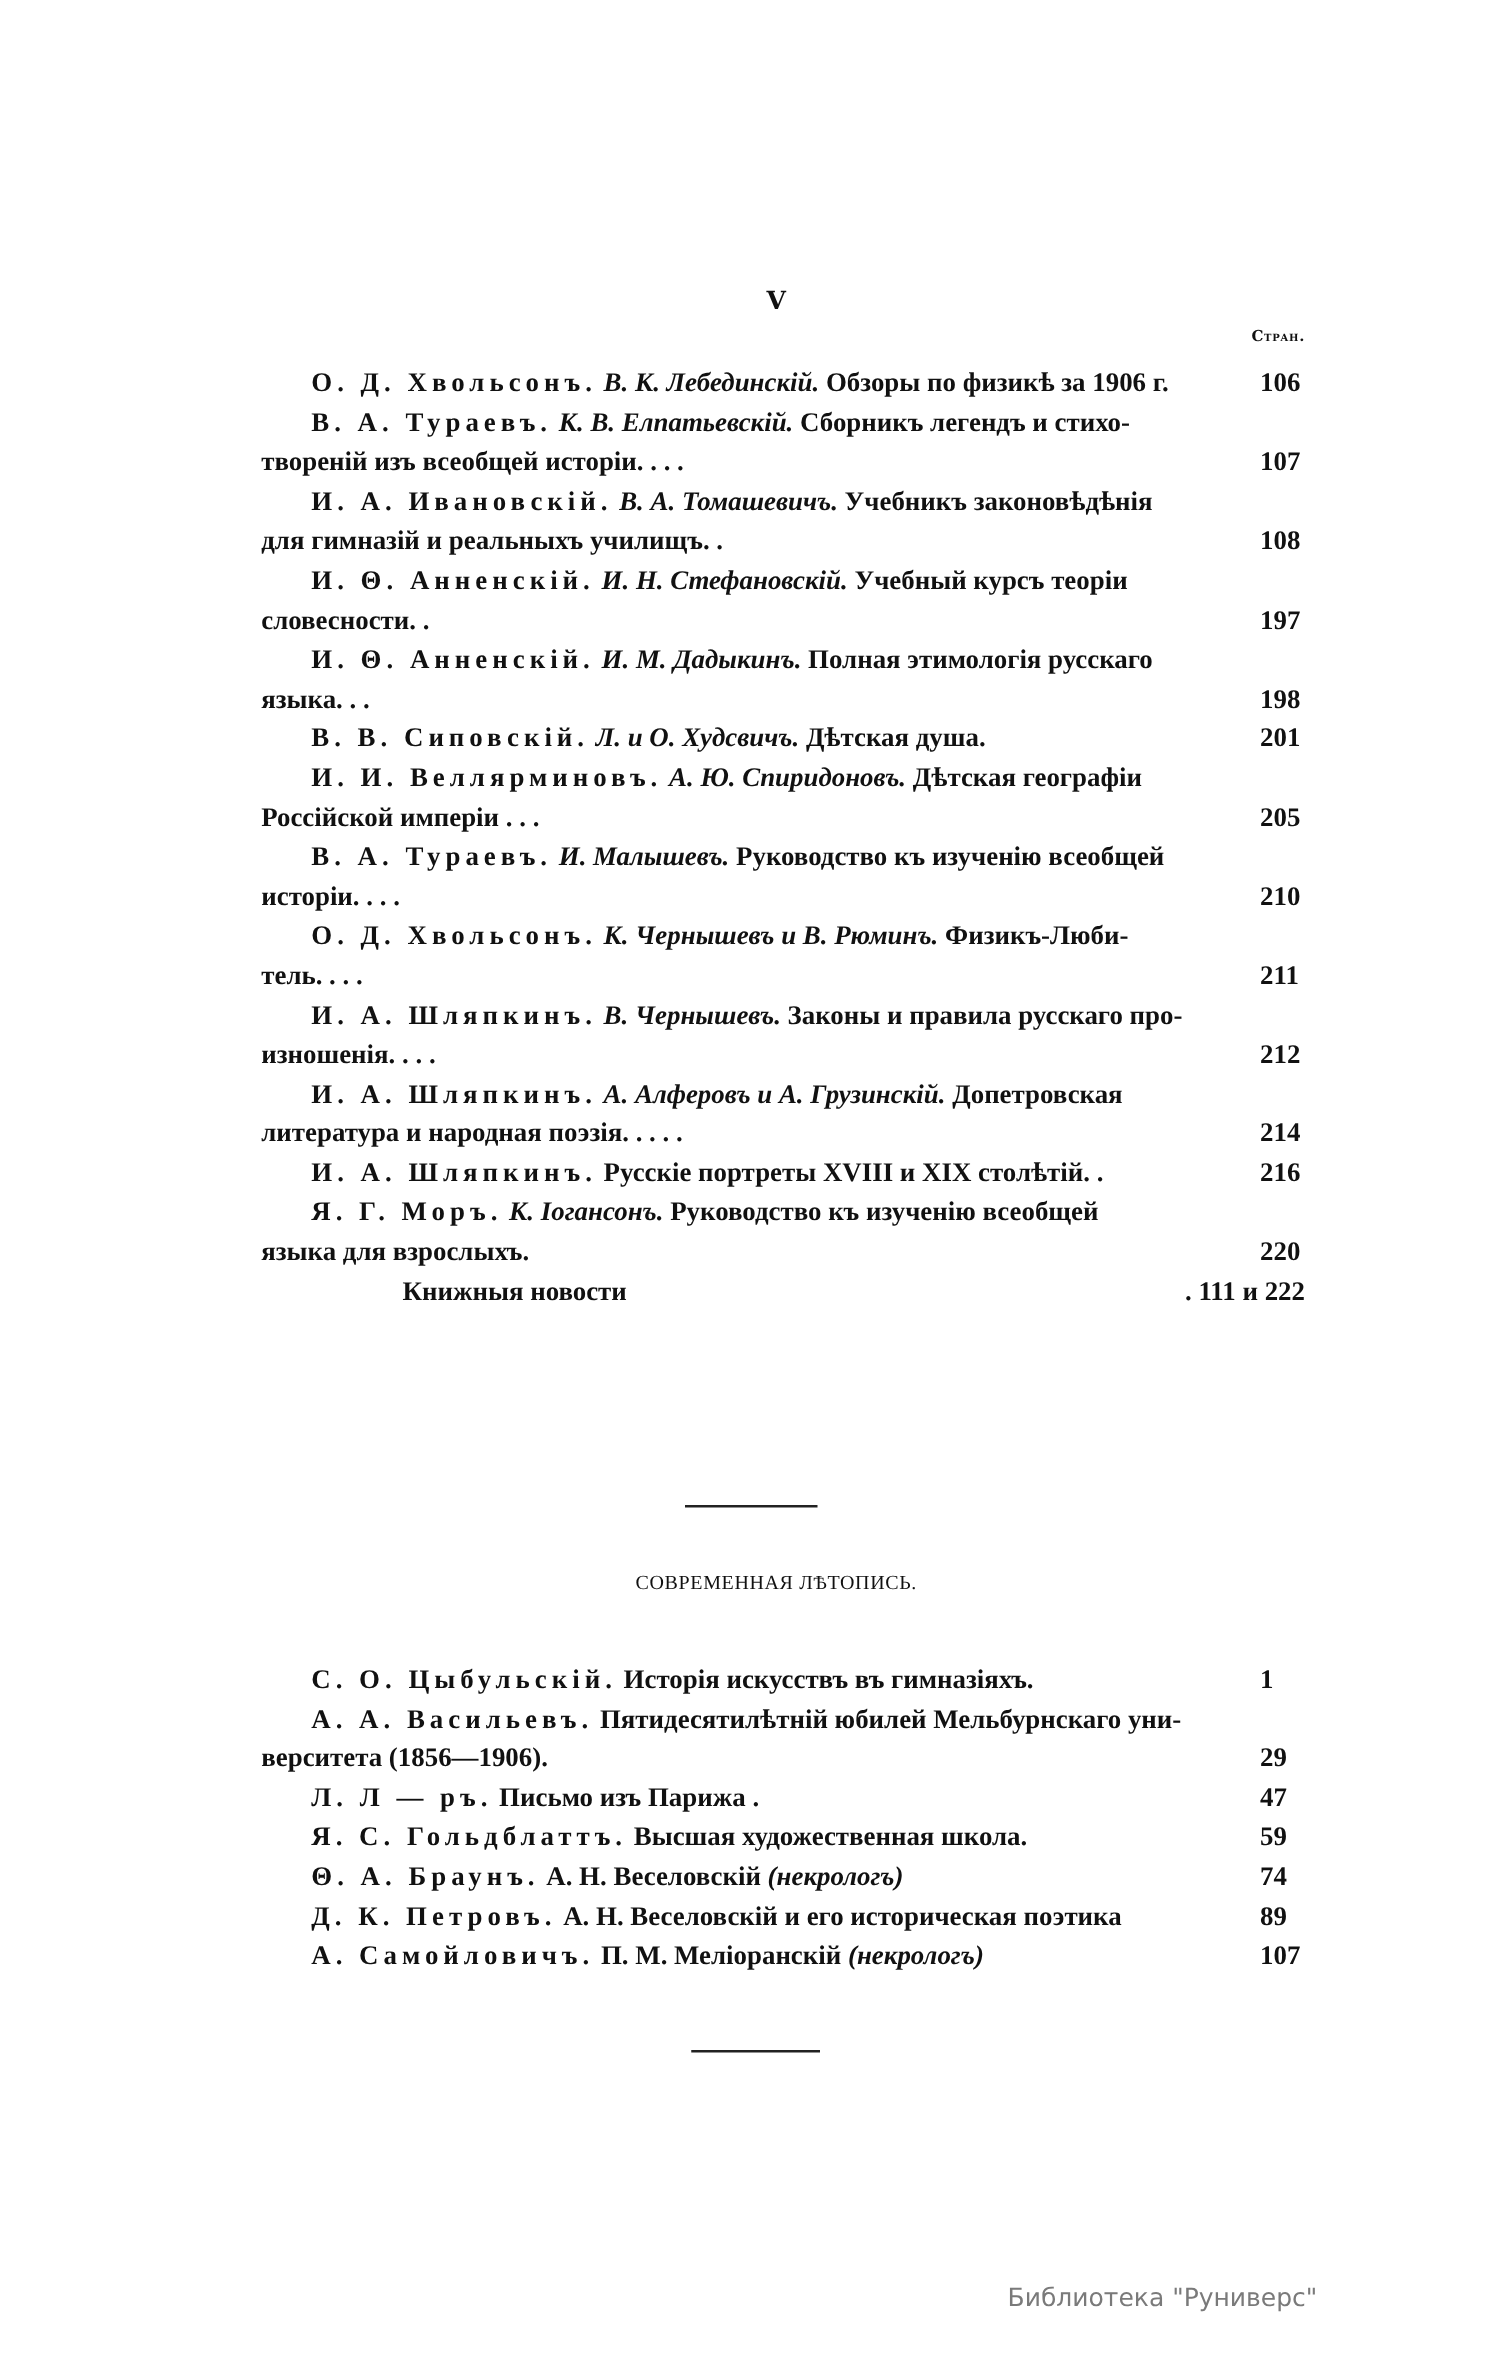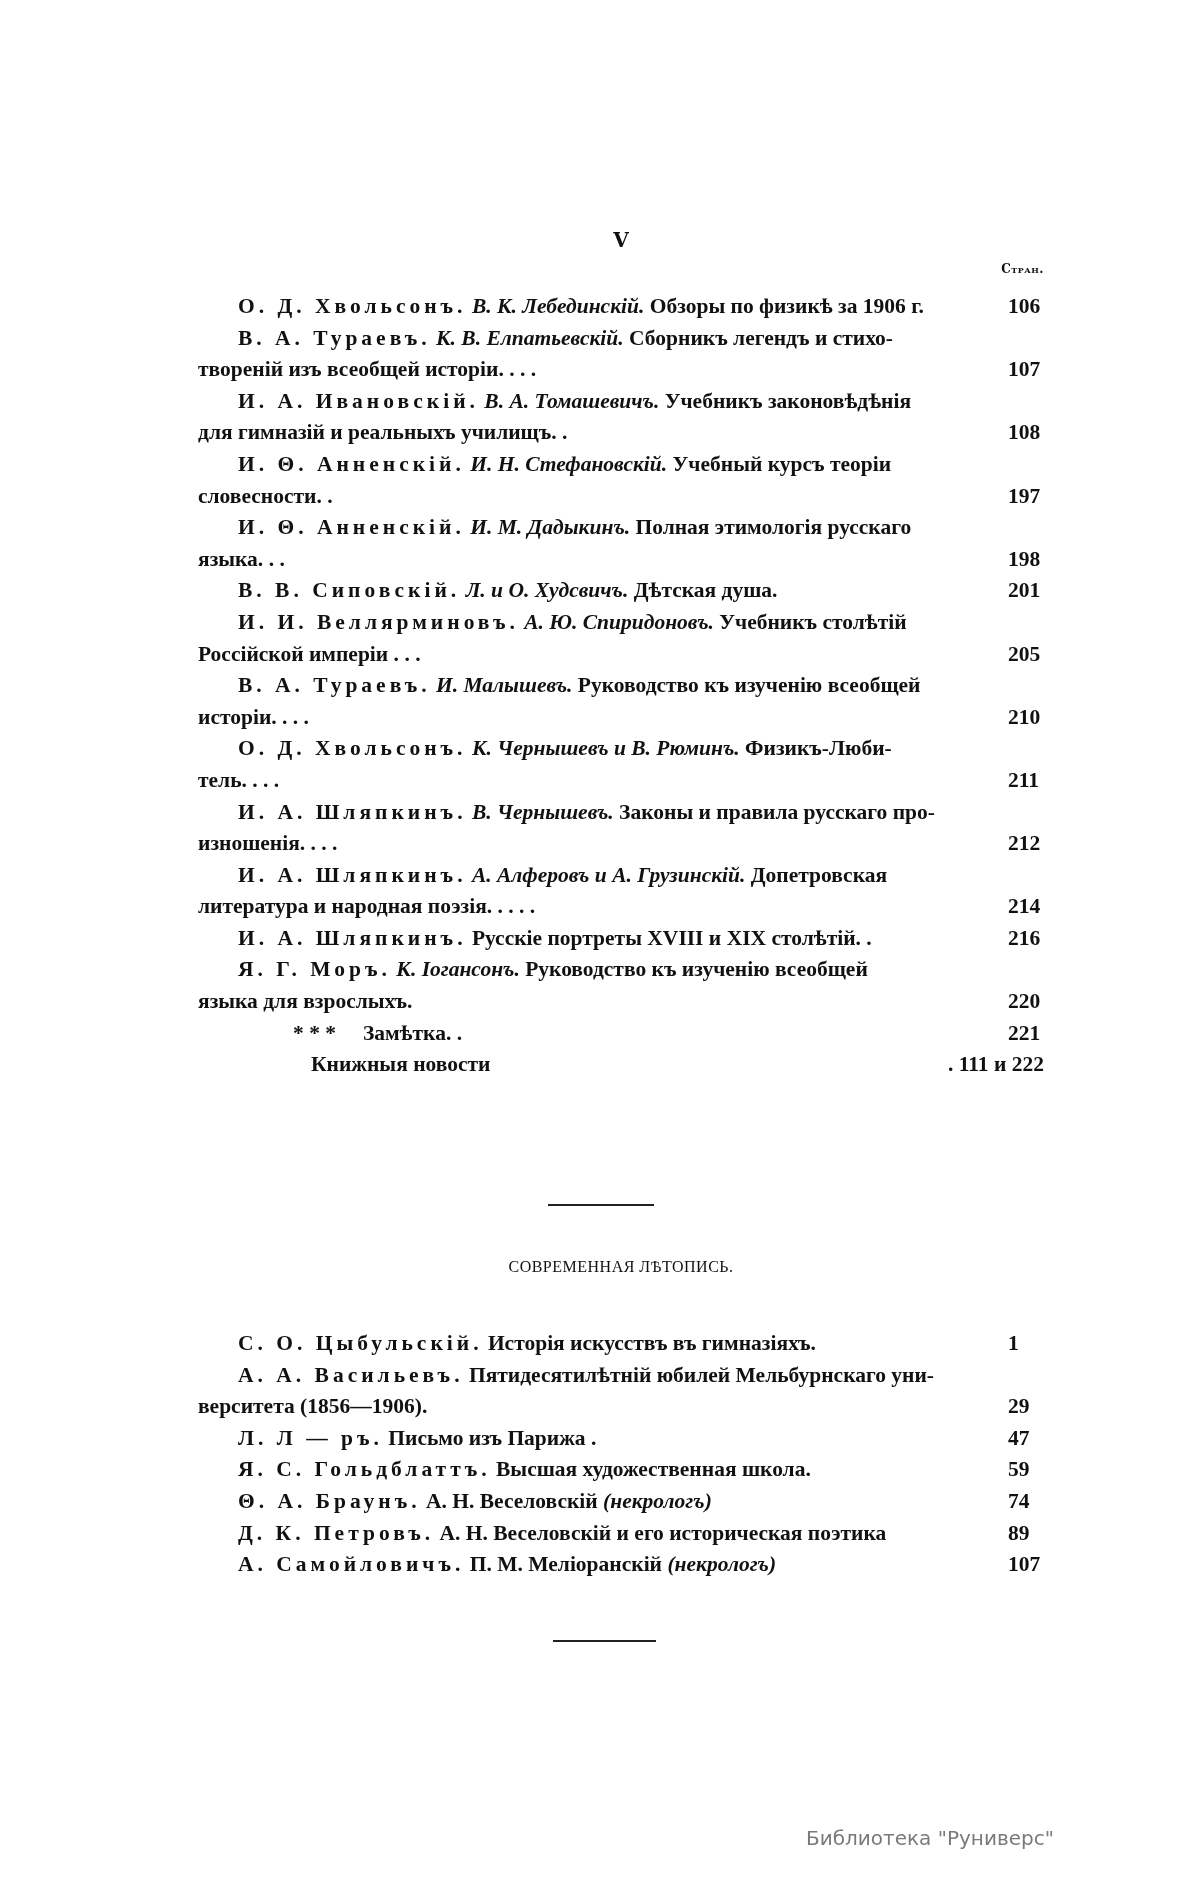--- a/index.html
+++ b/index.html
@@ -6,21 +6,21 @@
   body { width: 1200px; height: 1885px; position: relative; overflow: hidden;
          font-family: "DejaVu Serif", "Liberation Serif", serif; color: #111; }
   .page { position: absolute; left: 198px; top: 0; width: 846px; }
   .roman { position: absolute; top: 228px; left: 0; width: 846px; text-align: center;
            font-size: 20px; font-weight: bold; }
   .col-head { position: absolute; top: 262px; right: 0; font-size: 12px; font-weight: bold;
               font-variant: small-caps; letter-spacing: 0.5px; }
   .toc { position: absolute; left: 0; width: 846px; }
   .toc1 { top: 291px; }
   .entry { position: relative; font-size: 21.5px; line-height: 31.6px; font-weight: bold;
-           font-family: "Liberation Serif", serif; }
+           font-family: "Liberation Serif", serif; margin-left: 11px; }
   .line { display: flex; justify-content: space-between; align-items: baseline; }
   .line .txt { white-space: nowrap; overflow: visible; }
   .first .txt { padding-left: 40px; }
   .page-num { min-width: 36px; white-space: nowrap; }
   .author { letter-spacing: 4px; }
   .reviewed { font-style: italic; font-weight: bold; }
   .dots { letter-spacing: 0; }
   .special .txt { padding-left: 95px; }
   .news .txt { padding-left: 113px; }
   .rule { position: absolute; height: 2px; background: #222; }
@@ -91,21 +91,21 @@
     <div class="entry">
       <div class="line first">
           <span class="txt"><span class="author">В. В. Сиповскій.</span> <span class="reviewed">Л. и О. Худсвичъ.</span> <span>Дѣтская душа.</span></span>
           <span class="page-num">201</span>
         </div>
     </div>
 
 
     <div class="entry">
       <div class="line first">
-          <span class="txt"><span class="author">И. И. Веллярминовъ.</span> <span class="reviewed">А. Ю. Спиридоновъ.</span> <span>Учебникъ столѣтій</span></span>
+          <span class="txt"><span class="author">И. И. Веллярминовъ.</span> <span class="reviewed">А. Ю. Спиридоновъ.</span> <span>Дѣтская географіи</span></span>
         </div>
       <div class="line">
           <span class="txt"><span>Россійской имперіи .</span> <span class="dots">. .</span></span>
           <span class="page-num">205</span>
         </div>
     </div>
 
     <div class="entry">
       <div class="line first">
           <span class="txt"><span class="author">В. А. Тураевъ.</span> <span class="reviewed">И. Малышевъ.</span> <span>Руководство къ изученію всеобщей</span></span>
@@ -156,26 +156,20 @@
     <div class="entry">
       <div class="line first">
           <span class="txt"><span class="author">Я. Г. Моръ.</span> <span class="reviewed">К. Іогансонъ.</span> <span>Руководство къ изученію всеобщей</span></span>
         </div>
       <div class="line">
           <span class="txt"><span>языка для взрослыхъ.</span></span>
           <span class="page-num">220</span>
         </div>
     </div>
 
-    <div class="entry special">
-      <div class="line">
-          <span class="txt"><span>* * *</span>&nbsp;&nbsp;&nbsp;&nbsp;&nbsp;<span>Замѣтка. .</span></span>
-          <span class="page-num">221</span>
-        </div>
-    </div>
 
     <div class="entry news">
       <div class="line">
           <span class="txt"><span>Книжныя новости</span></span>
           <span class="page-num">. 111 и 222</span>
         </div>
     </div>
   </div>
 
   <div class="rule rule1"></div>

